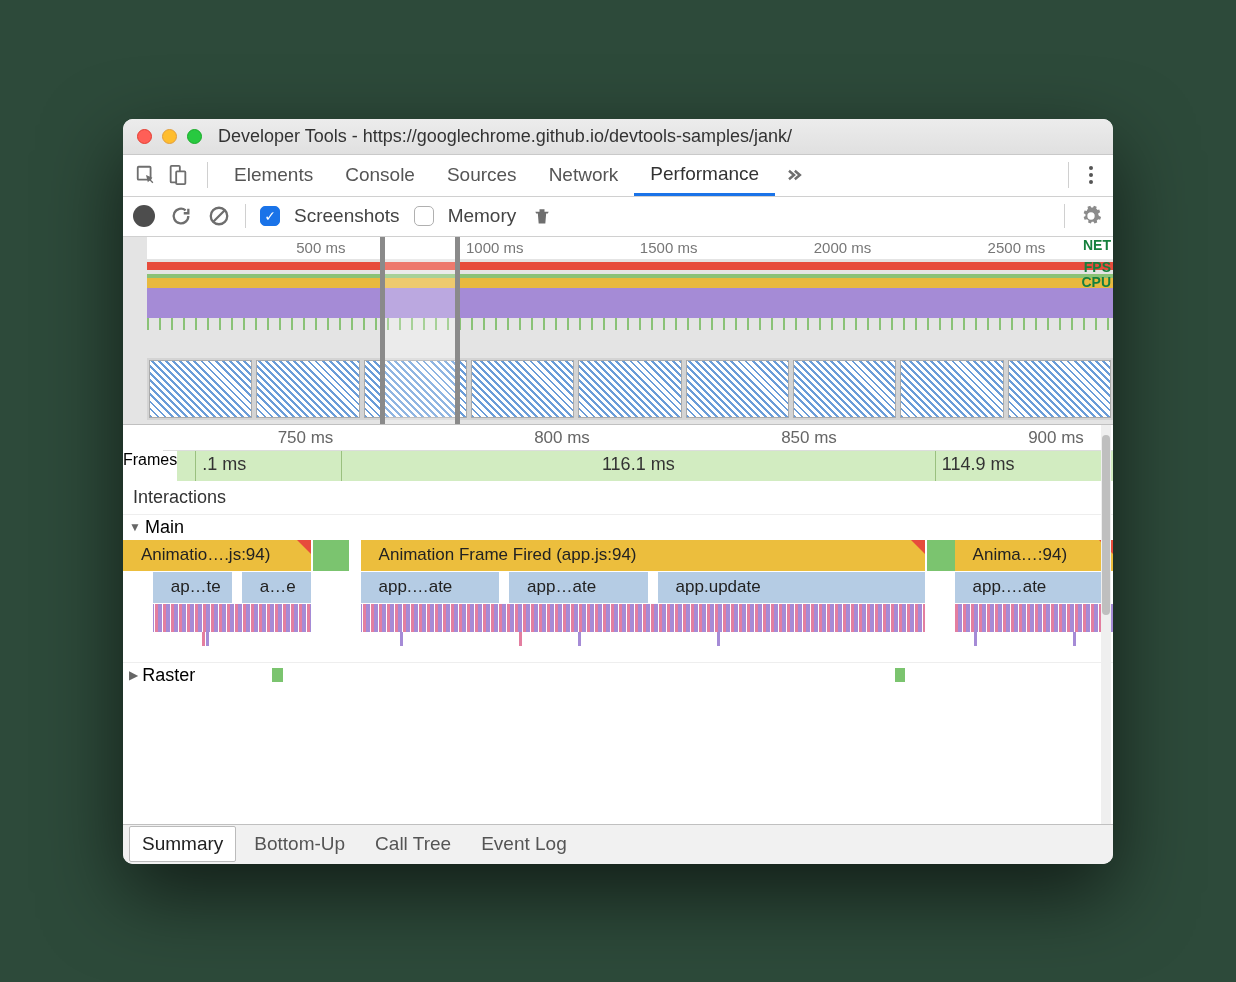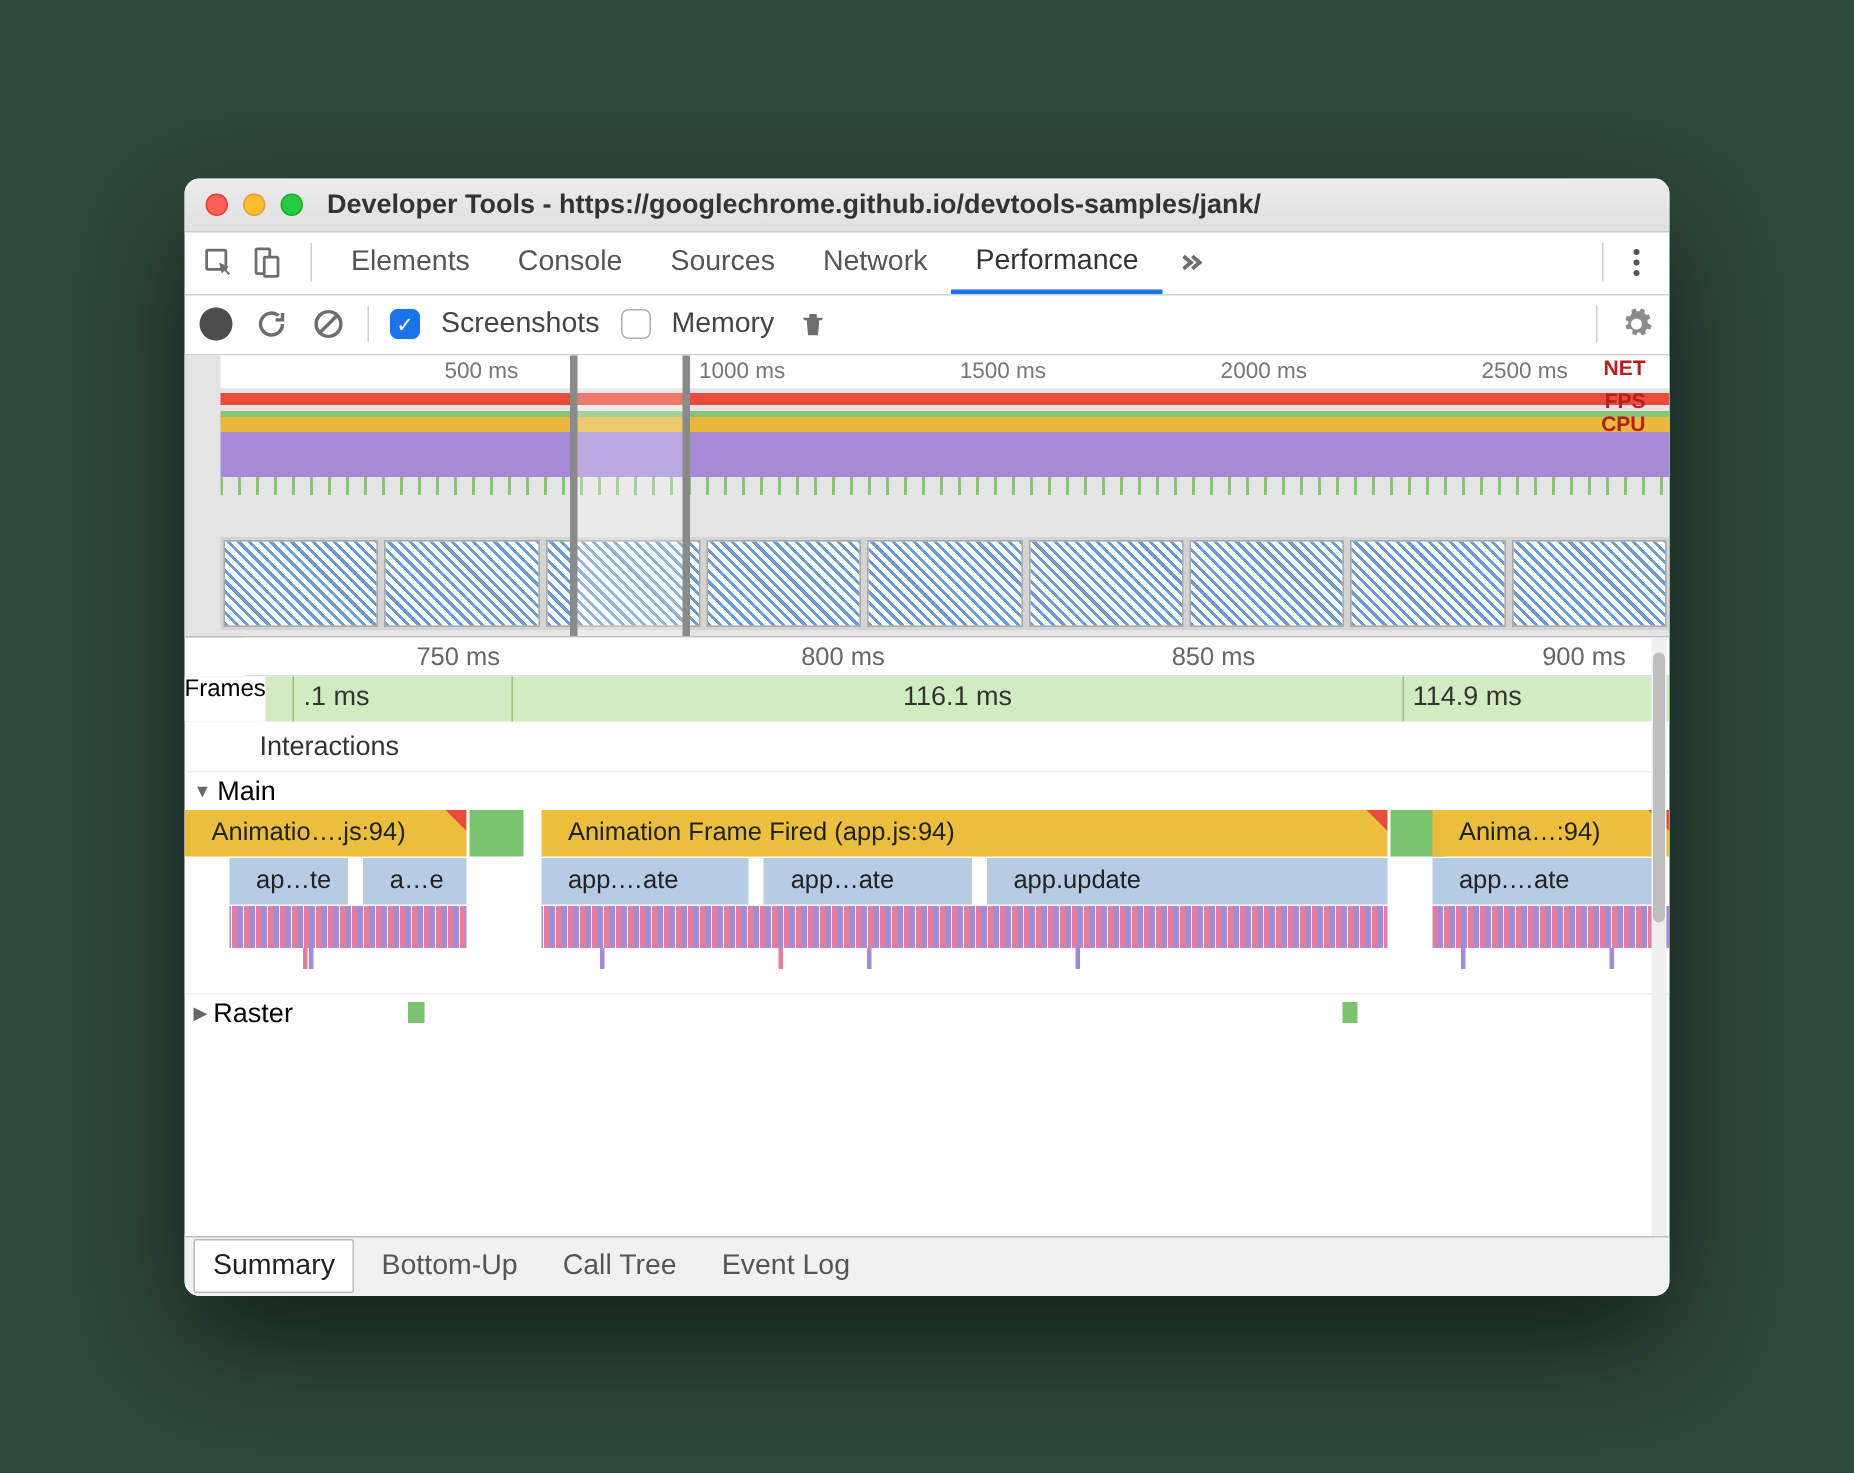--- a/index.html
+++ b/index.html
@@ -1,18 +1,18 @@
 <!DOCTYPE html>
 <html><head>
 <meta charset="utf-8">
 <style>
 * { box-sizing: border-box; margin: 0; padding: 0; }
 body { background: #2d4a3a; width: 1236px; height: 982px; font-family: -apple-system, "Helvetica Neue", Arial, sans-serif; display: flex; align-items: center; justify-content: center; }
 .window { width: 990px; height: 745px; background: #fff; border-radius: 10px; box-shadow: 0 30px 80px rgba(0,0,0,0.6); overflow: hidden; display: flex; flex-direction: column; }
-.titlebar { height: 36px; background: linear-gradient(#ececec,#e0e0e0); border-bottom: 1px solid #c9c9c9; display: flex; align-items: center; padding: 0 14px; font-size: 18px; color: #333; font-weight: bold; }
+.titlebar { height: 36px; background: linear-gradient(#ececec,#e0e0e0); border-bottom: 1px solid #c9c9c9; display: flex; align-items: center; padding: 0 14px; font-size: 18px; color: #333; }
 .traffic { display: flex; gap: 10px; margin-right: 16px; }
 .tl { width: 15px; height: 15px; border-radius: 50%; }
 .tl.red { background: #ff5f57; border: 1px solid #e33e32; }
 .tl.yel { background: #ffbd2e; border: 1px solid #e09e3e; }
 .tl.grn { background: #28c940; border: 1px solid #1aab29; }
 .tabbar { height: 42px; border-bottom: 1px solid #d0d0d0; display: flex; align-items: center; padding: 0 10px; font-size: 19px; color: #555; justify-content: center; }
 .tabbar .icon { width: 26px; height: 26px; display: flex; align-items: center; justify-content: center; color: #6e6e6e; margin-right: 6px; }
 .tabbar .divider { width: 1px; height: 26px; background: #d0d0d0; margin: 0 10px; }
 .tab { padding: 0 16px; height: 100%; display: flex; align-items: center; cursor: pointer; }
 .tab.active { color: #333; border-bottom: 3px solid #1a73e8; margin-bottom: -1px; }
@@ -31,27 +31,27 @@
 .overview { position: relative; border-bottom: 1px solid #c0c0c0; background: #e4e4e4; height: 188px; padding-left: 24px; }
 .ov-ruler { height: 22px; background: #fff; position: relative; font-size: 15px; color: #777; }
 .ov-ruler span { position: absolute; top: 2px; transform: translateX(-50%); }
 .ov-fps { height: 15px; background: #e4e4e4; position: relative; }
 .ov-fps .bar { position: absolute; top: 3px; left: 0; right: 0; height: 8px; background: #e74c3c; }
 .ov-cpu { height: 56px; background: #e4e4e4; position: relative; }
 .ov-cpu .band { position: absolute; left: 0; right: 0; }
 .ov-net { height: 28px; background: #e4e4e4; }
 .ov-thumbs { height: 62px; background: #d4d4d4; display: flex; gap: 4px; padding: 2px; }
 .thumb { flex: 1; background: repeating-linear-gradient(45deg,#6a9cd8 0 2px,#fff 2px 5px); border: 1px solid #aaa; }
-.ov-label { position: absolute; right: 16px; font-size: 14px; font-weight: bold; color: #b91c1c; }
+.ov-label { position: absolute; right: 2px; font-size: 14px; font-weight: bold; color: #15803d; }
 .ov-handle { position: absolute; top: 0; bottom: 0; background: rgba(255,255,255,0.25); border-left: 5px solid #8a8a8a; border-right: 5px solid #8a8a8a; }
 
 .detail { flex: 1; display: flex; flex-direction: column; overflow: hidden; position: relative; }
 .d-ruler { height: 26px; background: #fff; border-bottom: 1px solid #ddd; position: relative; font-size: 17px; color: #666; margin-left: 40px; }
 .d-ruler span { position: absolute; top: 3px; transform: translateX(-50%); }
-.row { display: flex; align-items: center; border-bottom: 1px solid #eee; font-size: 18px; padding-left: 40px; }
+.row { display: flex; align-items: center; border-bottom: 1px solid #eee; font-size: 18px; }
 .row .lab { padding: 4px 10px; color: #333; }
 .frames-row { height: 30px; background: #d2ecc1; display: flex; position: relative; }
 .frames-row .lab { background: #fff; }
 .fr-seg { position: absolute; top: 0; bottom: 0; border-left: 1px solid #9ac07f; color: #333; font-size: 18px; padding: 3px 6px; }
 .main-area { position: relative; }
 .mh { display: flex; align-items: center; gap: 4px; padding: 2px 6px; font-size: 18px; cursor: pointer; }
 .tri { font-size: 12px; color: #666; }
 .flame-row { height: 32px; position: relative; background: #fff; }
 .fl { position: absolute; top: 0; bottom: 1px; overflow: hidden; white-space: nowrap; font-size: 17px; color: #222; padding: 5px 18px; }
 .fl.yellow { background: #ecbe3d; }

